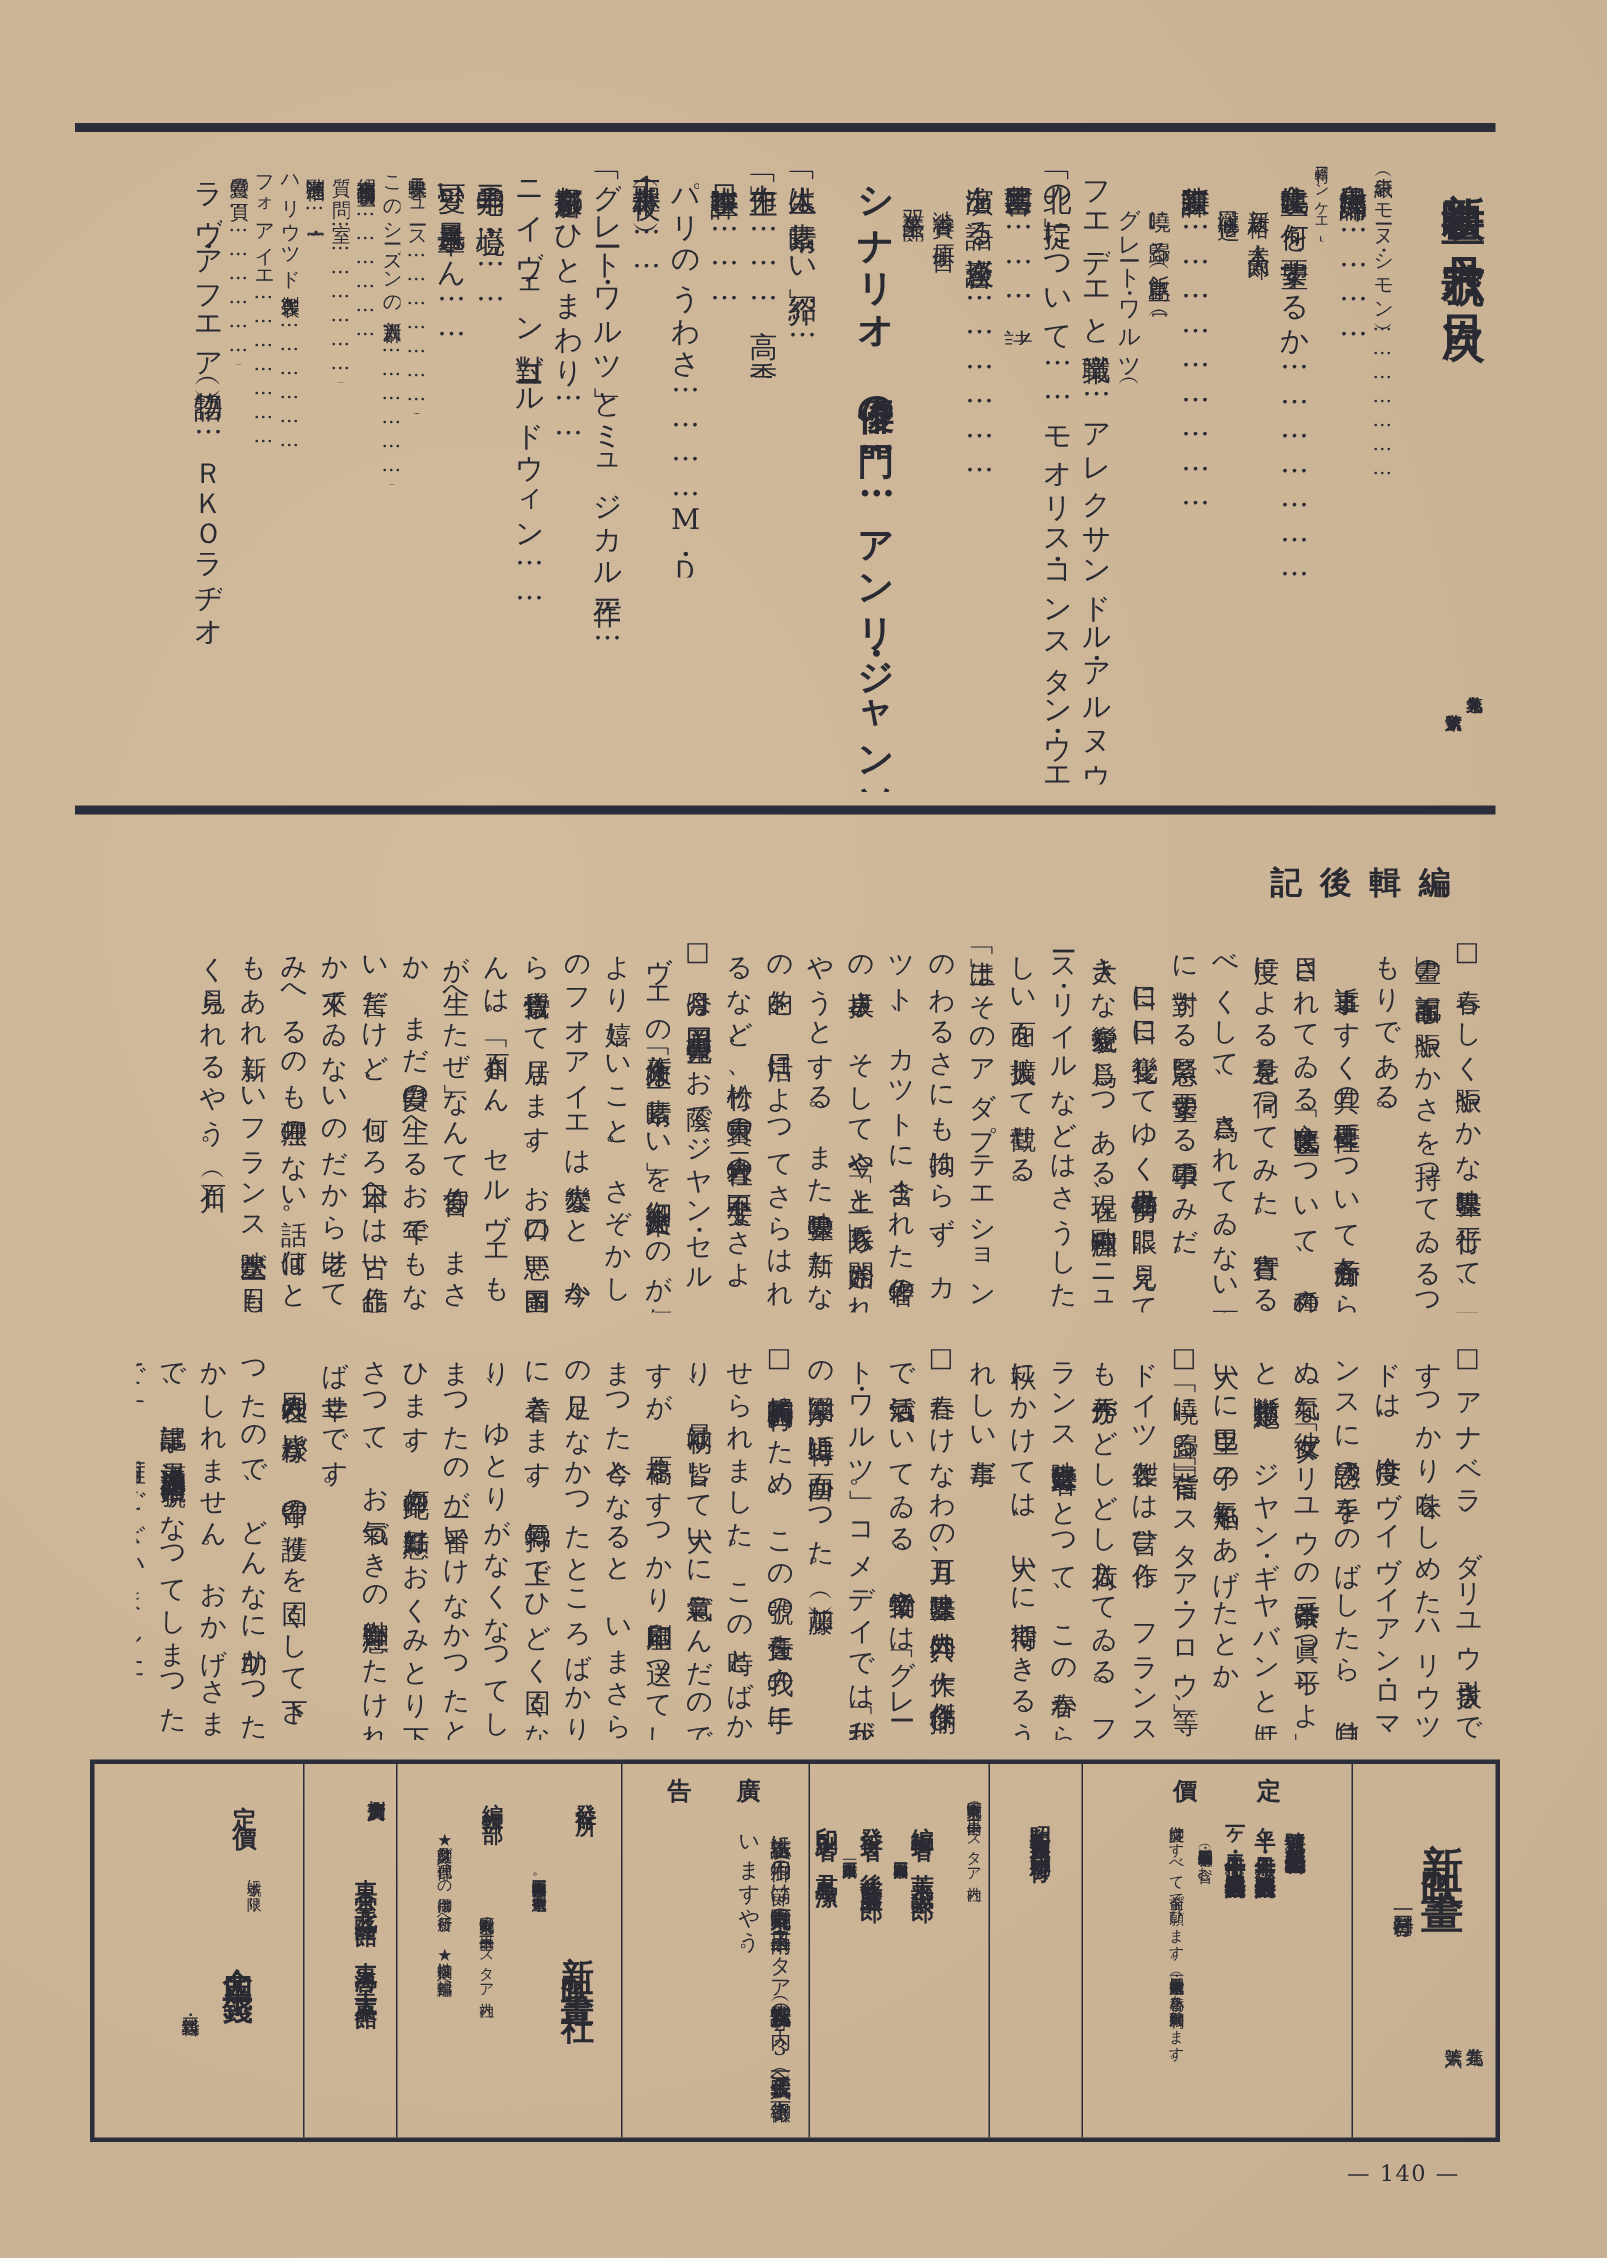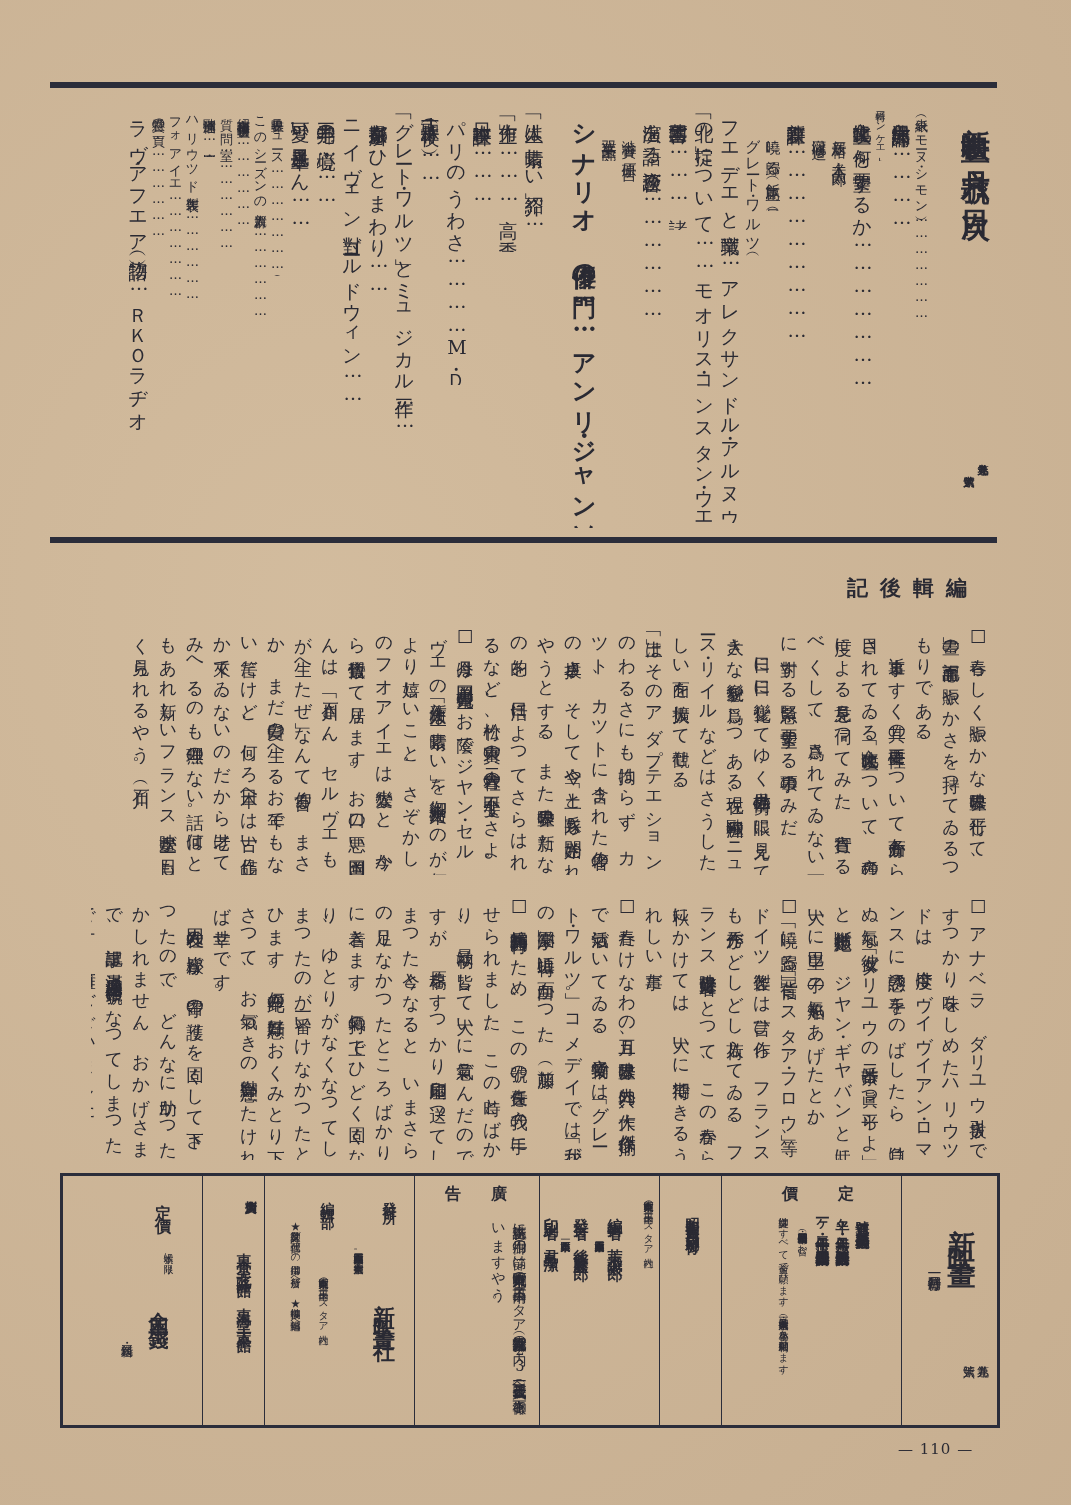--- a/index.html
+++ b/index.html
@@ -165,13 +165,13 @@
   </div>
 
   <div class="cbox" style="right:794px; width:140px; border-left:none;">
     <div class="vcol bold" style="right:32px; top:15px; font-size:16px; letter-spacing:14px;">定價</div>
     <div class="vcol" style="right:30px; top:70px; font-size:10px; height:40px; white-space:normal;">本號に限り</div>
     <div class="vcol bold" style="right:34px; top:120px; font-size:20px; letter-spacing:6px;">金四十錢</div>
     <div class="vcol" style="right:70px; top:160px; font-size:12px;">送料・三錢</div>
   </div>
 </div>
 
-<div class="page-num">— 110 —</div>
+<div class="page-num">— 140 —</div>
 
 </body></html>

